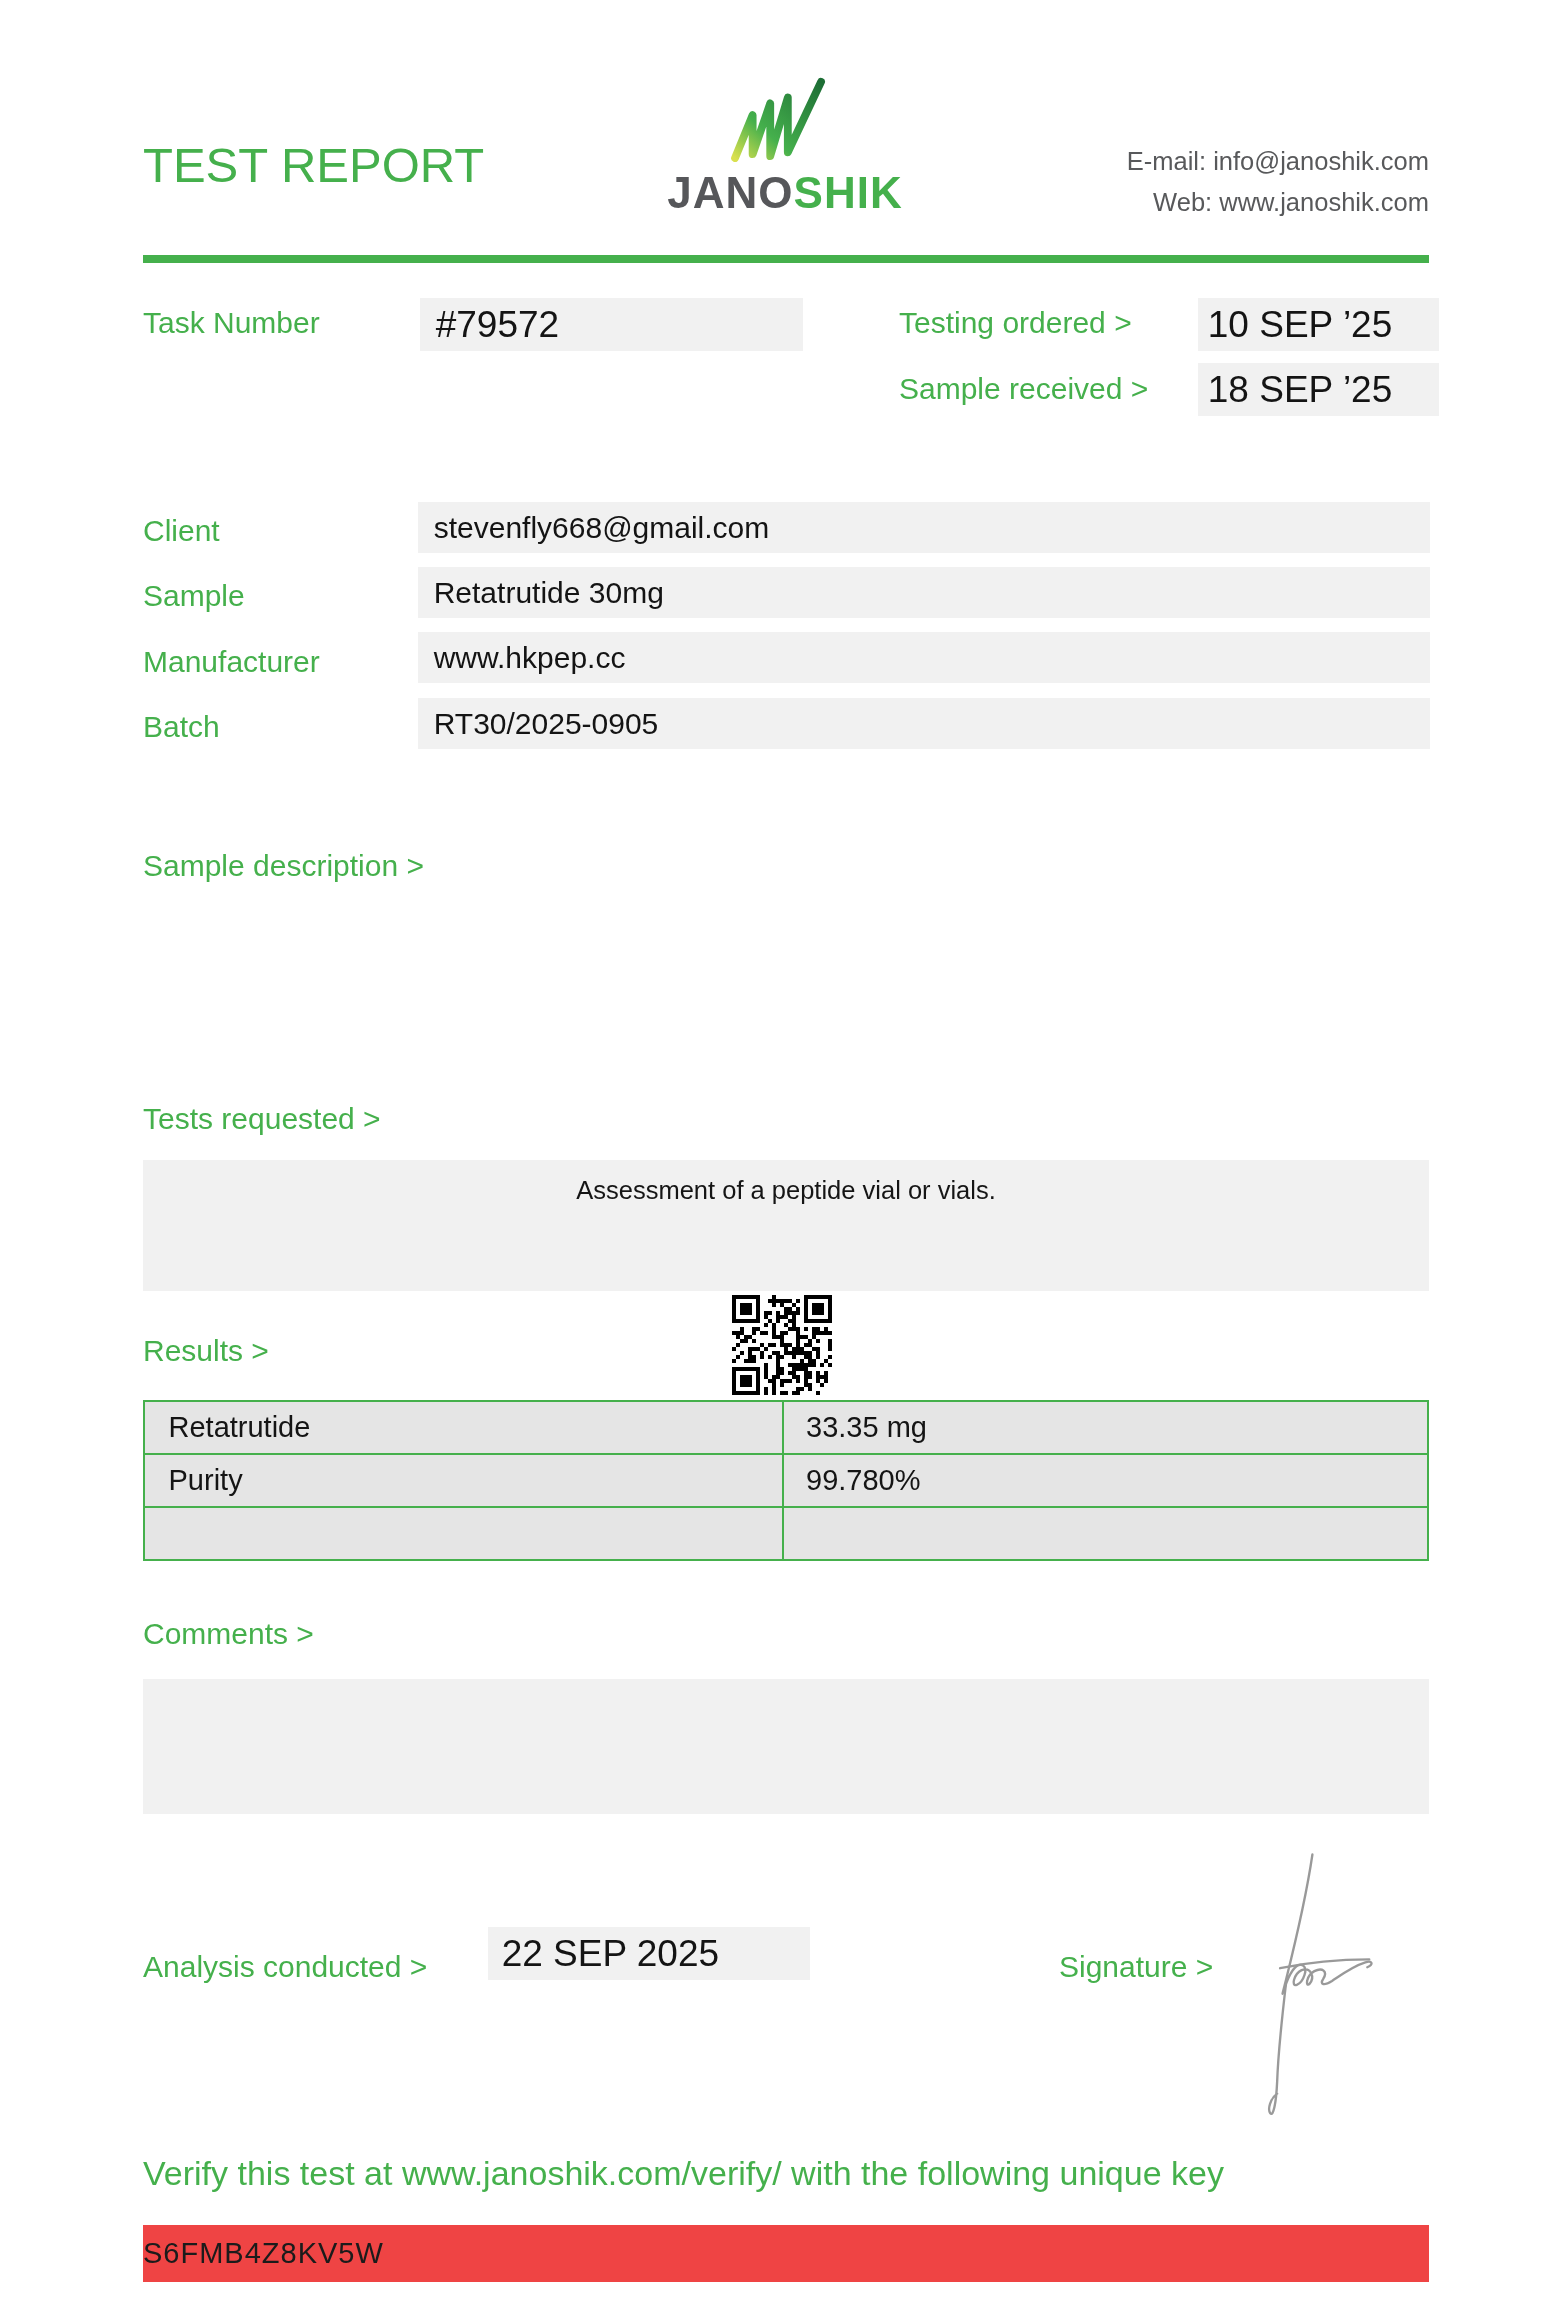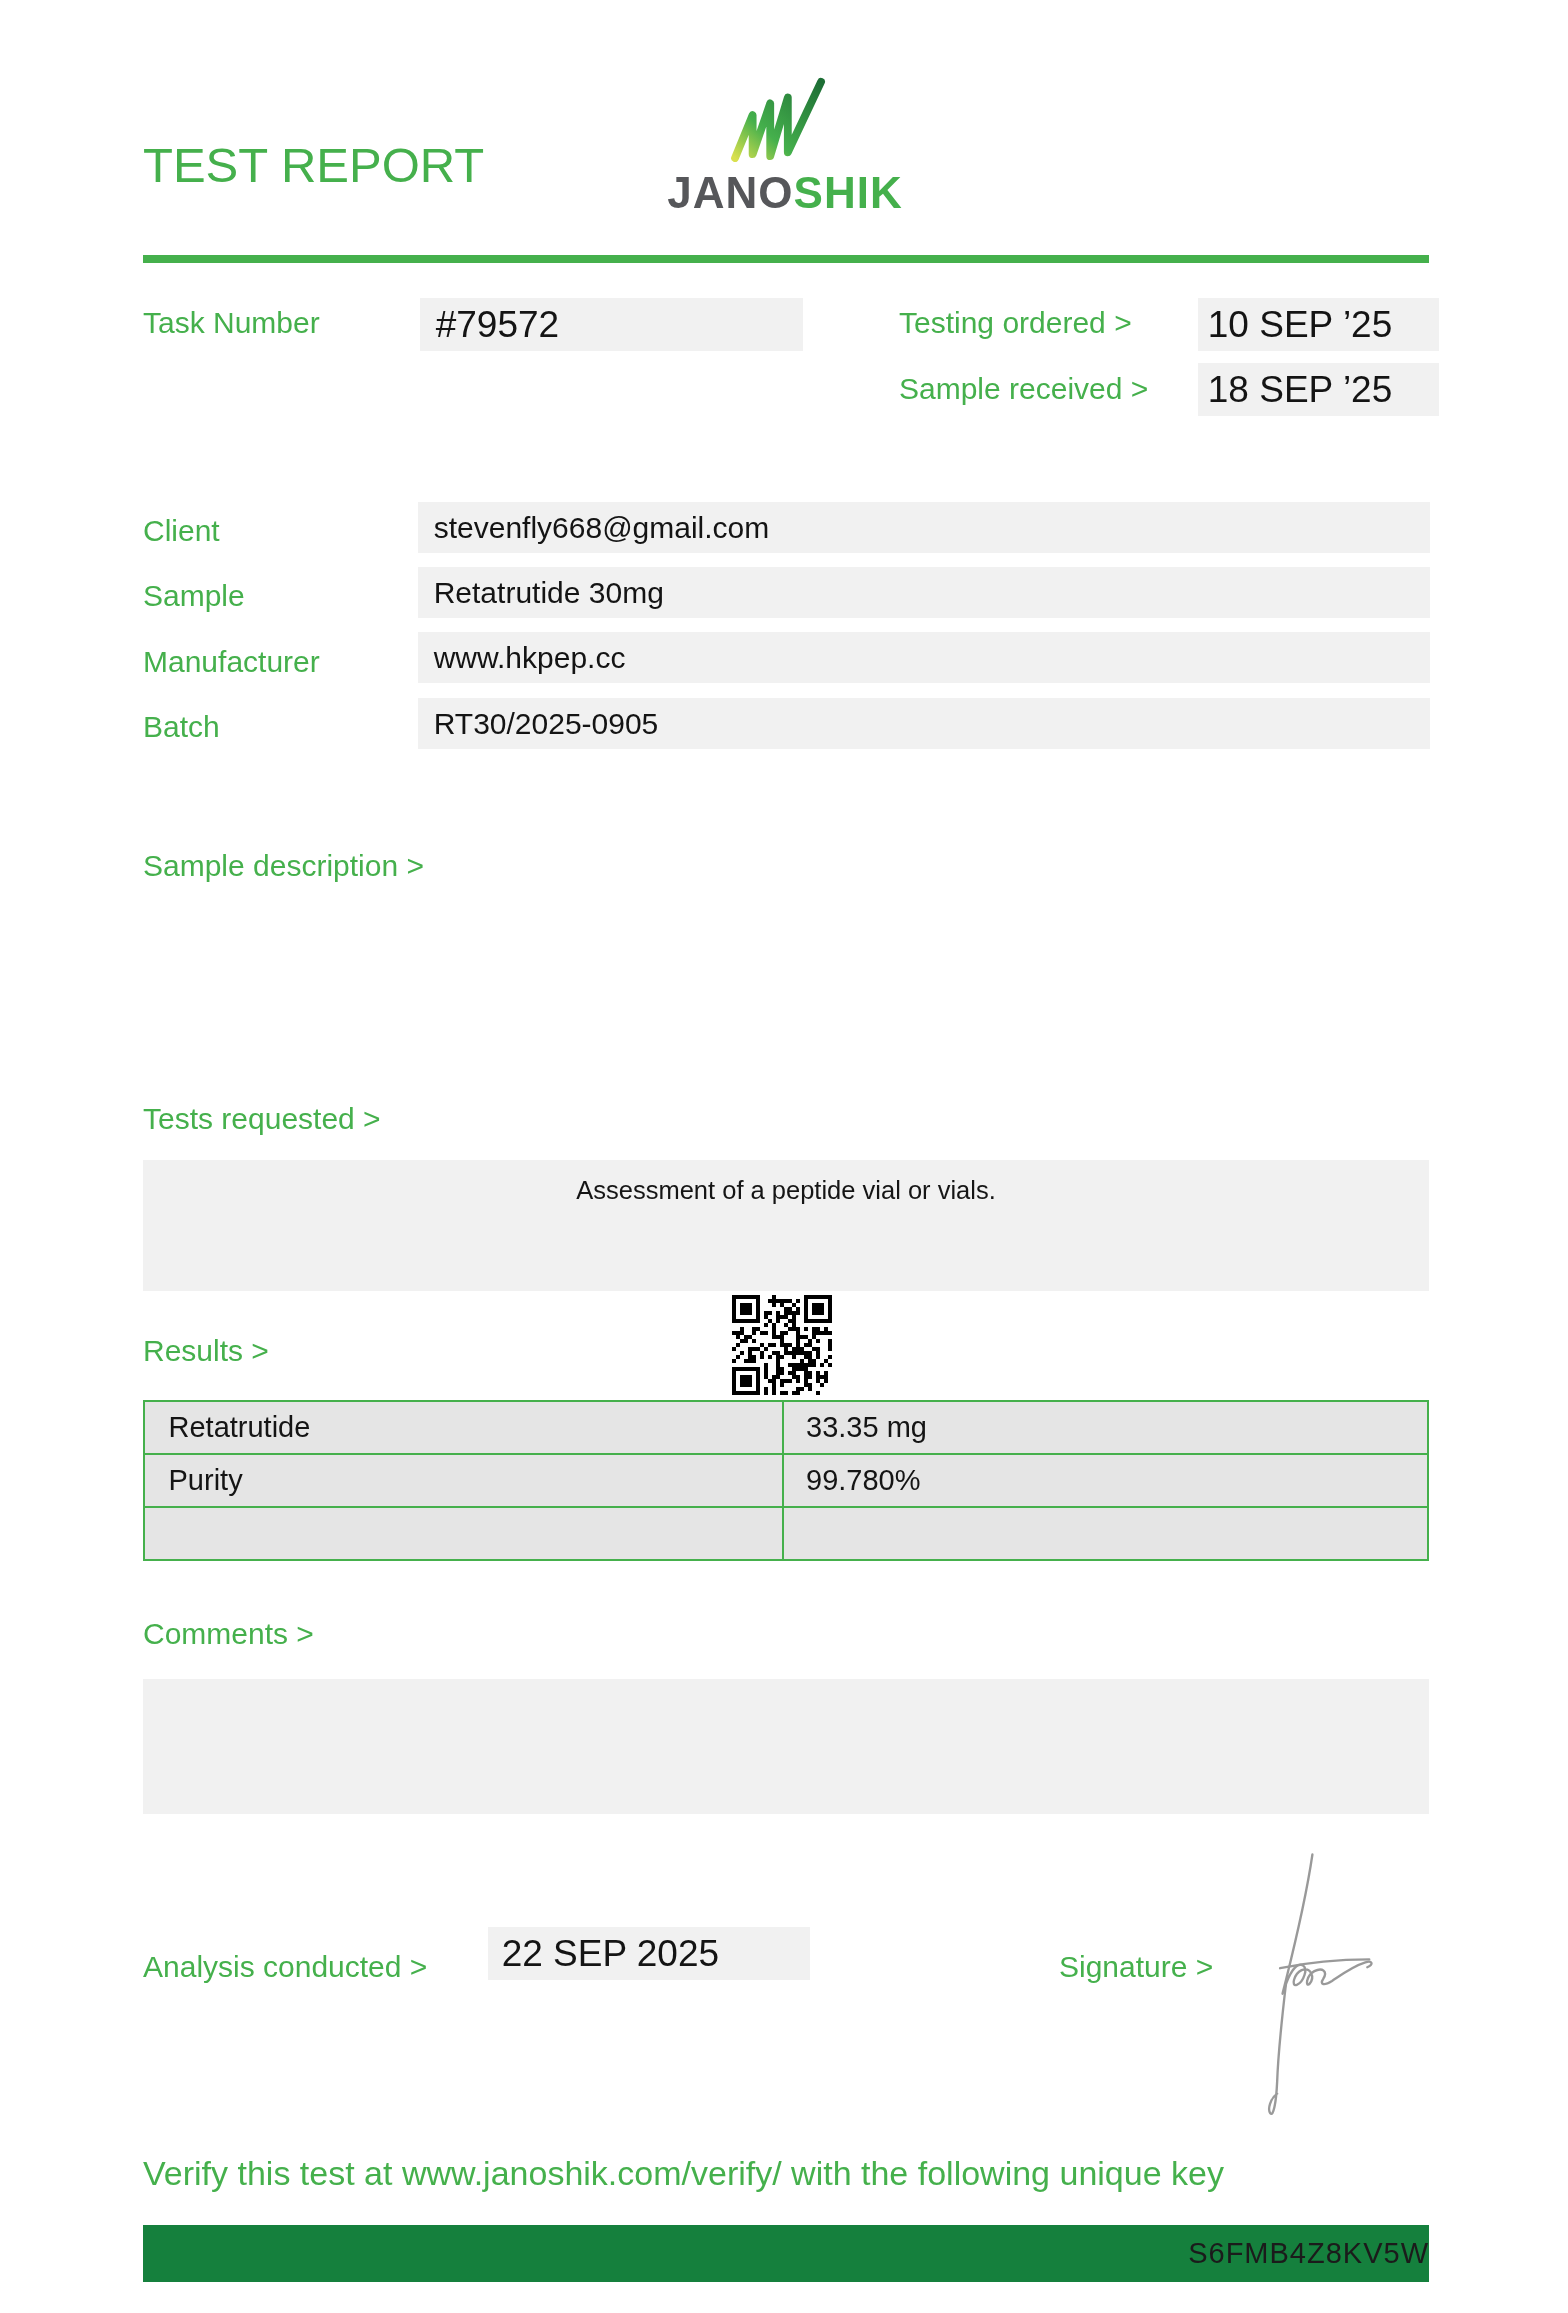--- a/index.html
+++ b/index.html
@@ -23,22 +23,22 @@
   .infobox{background:#f1f1f1;display:flex;align-items:center;font-size:30px;color:#141414;white-space:nowrap;}
   .bigbox{background:#f1f1f1;font-size:25.5px;color:#151515;}
   .bigbox .body-text{padding:13.7px 15.7px;display:block;line-height:1.3;}
   table.results{position:absolute;left:143px;top:1400px;width:1286px;border-collapse:collapse;table-layout:fixed;}
   table.results td{border:2.9px solid #45B04C;height:51px;font-size:29px;color:#141414;
     padding:0 0 0 23.5px;vertical-align:middle;background:#e5e5e5;}
   table.results td.val{padding-left:21.6px;}
   .qr{left:732px;top:1295px;width:100px;height:100px;}
   .sig-svg{left:1235px;top:1821px;width:196px;height:314px;}
   .verify-text{left:143px;top:2154px;font-size:34px;line-height:1.15;color:#45B04C;white-space:nowrap;}
-  .key-box{left:143px;top:2225px;width:1286px;height:57px;background:#15803d;
-    display:flex;align-items:center;justify-content:flex-end;font-size:29px;color:#1b1b1b;letter-spacing:1px;}
+  .key-box{left:143px;top:2225px;width:1286px;height:57px;background:#ef4444;
+    display:flex;align-items:center;justify-content:flex-start;font-size:29px;color:#1b1b1b;letter-spacing:1px;}
 </style>
 </head>
 <body>
 
 <div class="page">
 
   <div class="abs page-title green">TEST REPORT</div>
 
   <svg class="abs logo-icon" viewBox="0 0 104 88">
     <defs>
@@ -48,20 +48,30 @@
         <stop offset="1" stop-color="#1d6e35"></stop>
       </linearGradient>
     </defs>
     <polyline points="6,84 24,40 24,80 42,28 42,82 60,22 60,78 94,6" fill="none" stroke="url(#lg1)" stroke-width="8" stroke-linecap="round" stroke-linejoin="round"></polyline>
   </svg>
 
   <div class="abs logo-text">
     <span>JANO</span><span class="suffix">SHIK</span>
   </div>
 
+  <div class="abs contact">
+    <div>
+      <span>E-mail:</span>
+      <span>info@janoshik.com</span>
+    </div>
+    <div>
+      <span>Web:</span>
+      <span>www.janoshik.com</span>
+    </div>
+  </div>
 
   <div class="abs divider"></div>
 
   <div class="abs label" style="left:143px;top:308px;">Task Number</div>
   <div class="abs vbox" style="left:420px;top:298px;width:367px;height:53px;padding-left:15.7px;">
     <span>#79572</span>
   </div>
 
   <div class="abs label" style="left:899px;top:308px;">Testing ordered  &gt;</div>
   <div class="abs vbox" style="left:1198px;top:298px;width:231px;height:53px;padding-left:9.8px;">

